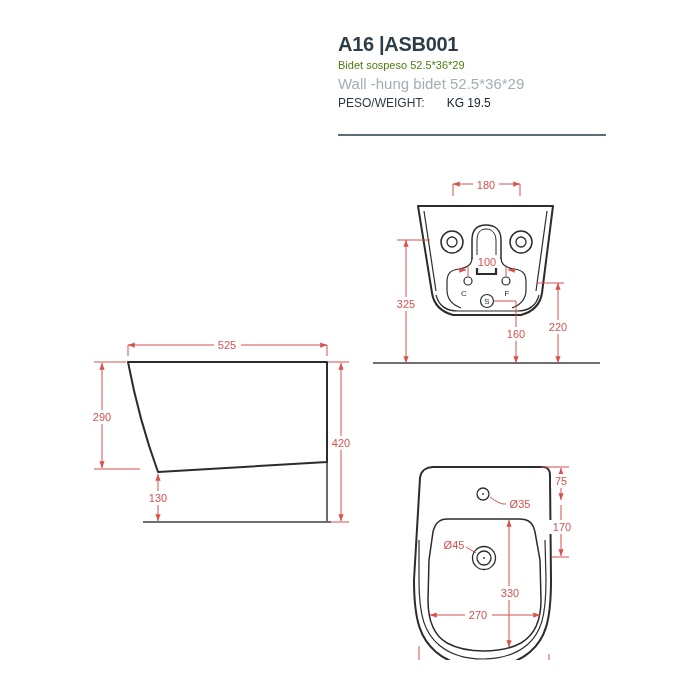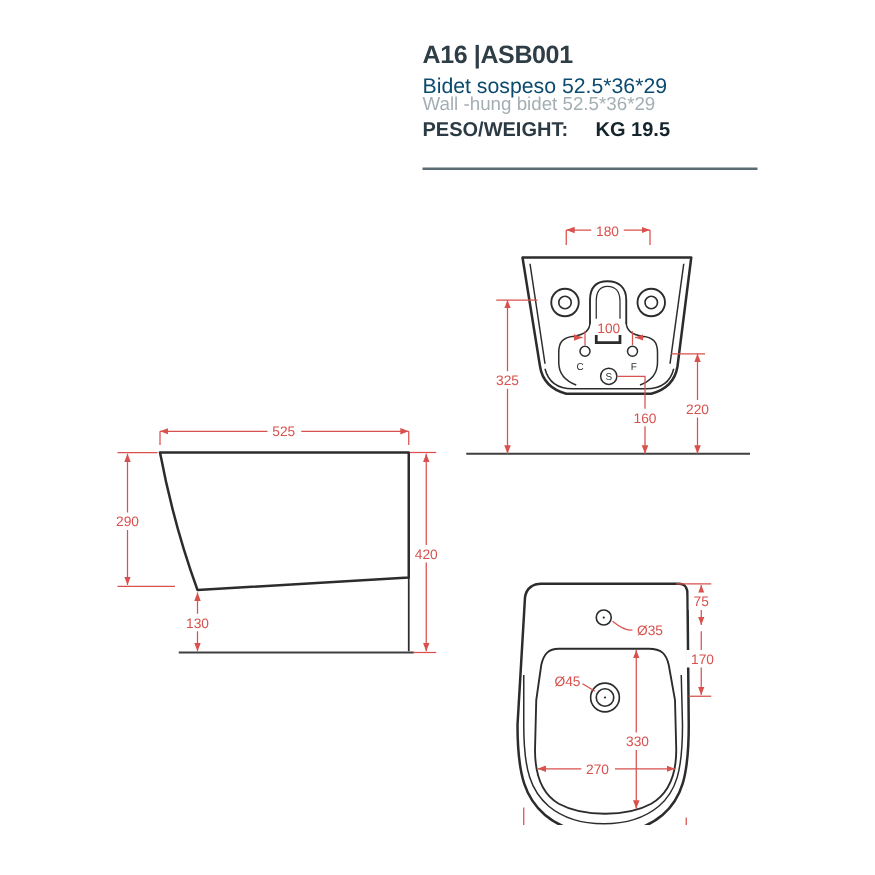--- a/index.html
+++ b/index.html
@@ -1,22 +1,22 @@
 <!DOCTYPE html>
 <html><head>
 <meta charset="utf-8">
 <style>
   html,body{margin:0;padding:0;background:#ffffff;}
   #canvas{position:relative;width:700px;height:660px;background:#ffffff;overflow:hidden;
           font-family:"Liberation Sans",sans-serif;}
   .hdr{position:absolute;left:338px;}
   .hdr-title{top:33px;font-size:20px;font-weight:bold;color:#2f3e46;letter-spacing:-0.3px;}
-  .hdr-sub1{top:59px;font-size:17px;color:#0c4a6e;}
+  .hdr-sub1{top:59px;font-size:11px;color:#4d7c0f;}
   .hdr-sub2{top:75px;font-size:15px;color:#a4afb4;}
-  .hdr-weight{top:96px;font-size:16px;font-weight:bold;color:#2c3b43;}
+  .hdr-weight{top:96px;font-size:12px;font-weight:normal;color:#2c3b43;}
   .hdr-weight .wval{margin-left:22px;color:#15252d;}
   .hdr-rule{position:absolute;left:338px;top:134px;width:268px;height:2px;background:#5c6c73;}
   svg{position:absolute;left:0;top:0;}
   svg text{font-family:"Liberation Sans",sans-serif;}
   .dimtxt{font-size:11px;fill:#d8514d;}
   .lbltxt{font-size:8px;fill:#2c2c2c;}
   .redln{stroke:#d8514d;stroke-width:1;fill:none;}
   .blk{stroke:#2c2c2c;fill:none;}
   .wbg{fill:#ffffff;}
 </style>

